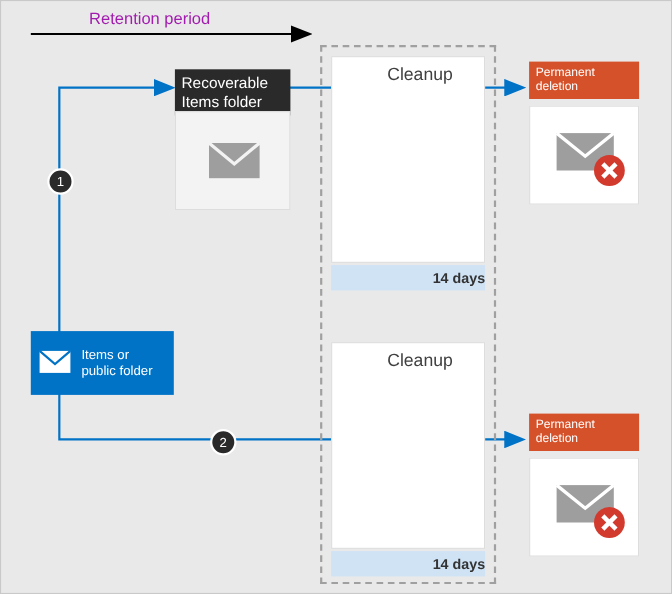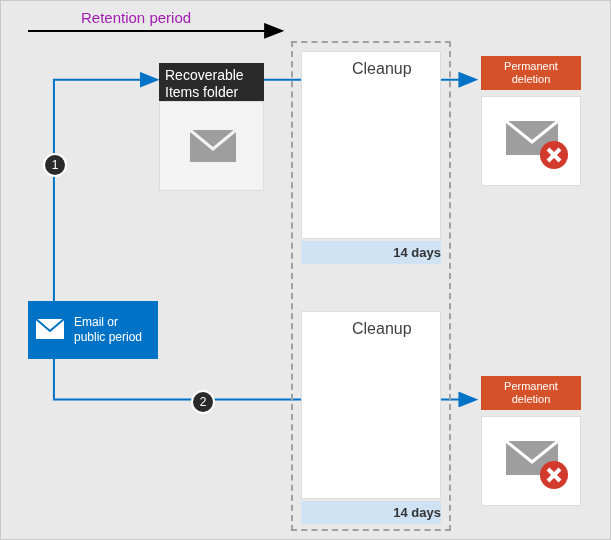--- a/index.html
+++ b/index.html
@@ -60,24 +60,23 @@
     position: absolute;
     background: #fff;
     border: 1px solid #ddd;
     box-sizing: border-box;
   }
   .perm-header {
     position: absolute;
     background: #d5512a;
     color: #fff;
     font-size: 11px;
-    padding: 4px 22px;
+    padding: 4px 6px;
     line-height: 1.2;
     box-sizing: border-box;
-    text-align: center;
   }
   .recov-card {
     position: absolute;
     background: #f3f3f3;
     border: 1px solid #ddd;
     box-sizing: border-box;
   }
   .recov-header {
     position: absolute;
     background: #2a2a2a;
@@ -176,19 +175,19 @@
       <rect x="30" y="28" width="46" height="32" fill="#9e9e9e"></rect>
       <polyline points="30,28 53,47 76,28" fill="none" stroke="#f3f3f3" stroke-width="3"></polyline>
     </svg>
   </div>
 
   <div class="source-box" style="left:27px; top:300px; width:130px; height:58px;">
     <svg width="44" height="58" viewBox="0 0 44 58" style="float:left;">
       <rect x="8" y="18" width="28" height="20" fill="#fff"></rect>
       <polyline points="8,18 22,30 36,18" fill="none" stroke="#0073c6" stroke-width="2"></polyline>
     </svg>
-    <div class="source-label" style="padding:14px 6px 0 46px;">Email or public period</div>
+    <div class="source-label" style="padding:14px 6px 0 46px;">Items or public folder</div>
   </div>
 
   <div class="step-badge" style="left:42px; top:152px;">1</div>
   <div class="step-badge" style="left:190px; top:389px;">2</div>
 
 </div>
 
 </body></html>

